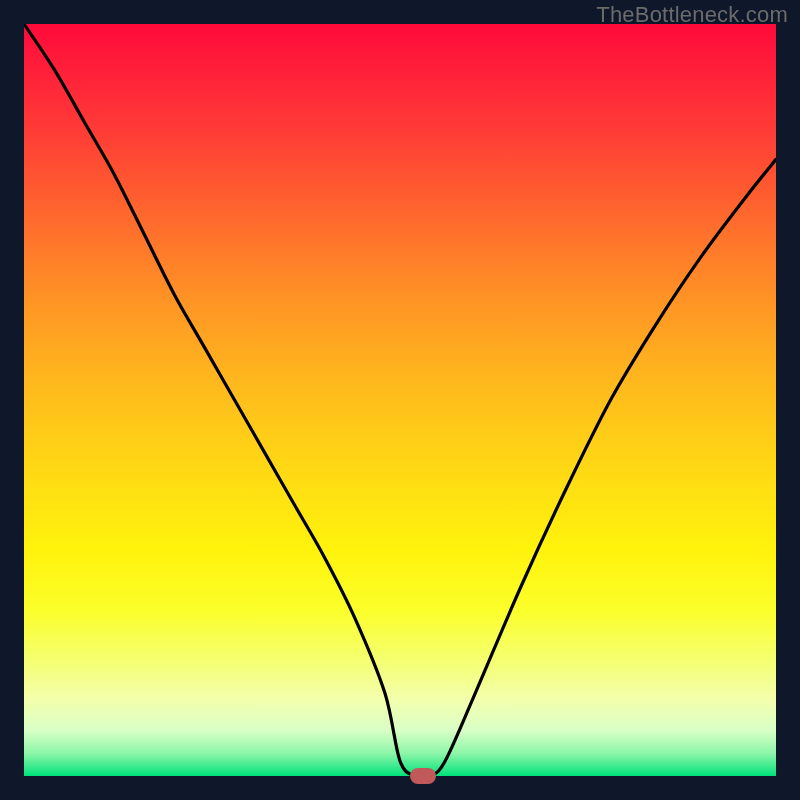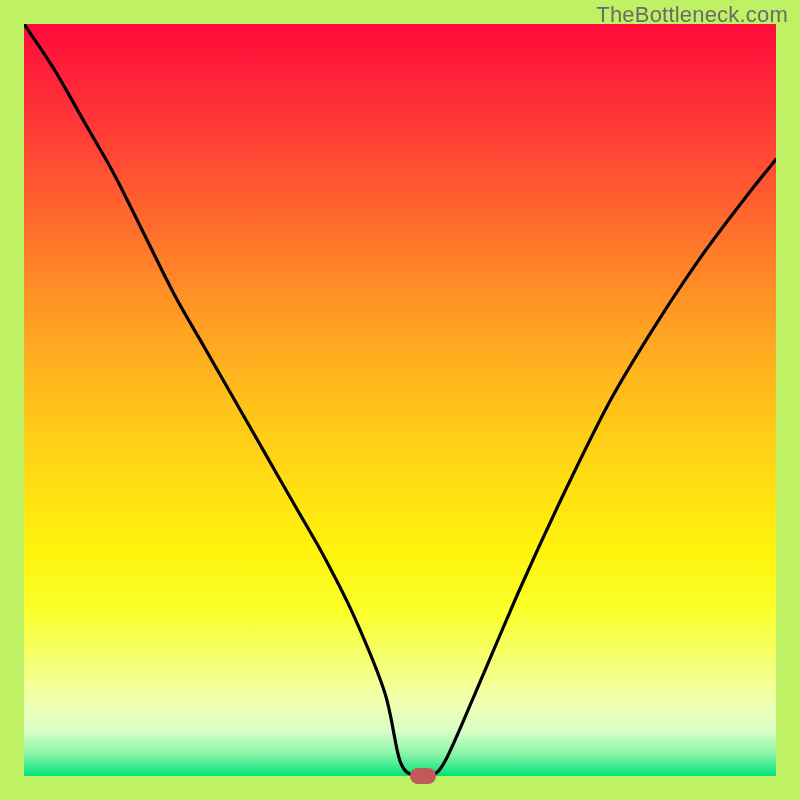--- a/index.html
+++ b/index.html
@@ -1,16 +1,16 @@
 <!DOCTYPE html>
 <html><head>
 <meta charset="utf-8">
 <style>
   html,body{margin:0;padding:0;width:800px;height:800px;overflow:hidden;background:#000;font-family:Arial,Helvetica,sans-serif}
-  .frame{position:relative;width:800px;height:800px;background:#bef264}
+  .frame{position:relative;width:800px;height:800px;background:#0f172a}
   .attribution{position:absolute;top:2px;right:12px;color:#6b6b6b;font-size:22px;font-weight:400;letter-spacing:.2px}
   .plot{position:absolute;left:24px;top:24px;width:752px;height:752px;background:linear-gradient(to bottom,
       #ff0a3a 0%,
       #ff1f3a 6%,
       #ff3b36 14%,
       #ff5a30 22%,
       #ff7a2a 30%,
       #ff9824 38%,
       #ffb31e 46%,
       #ffcb18 54%,

